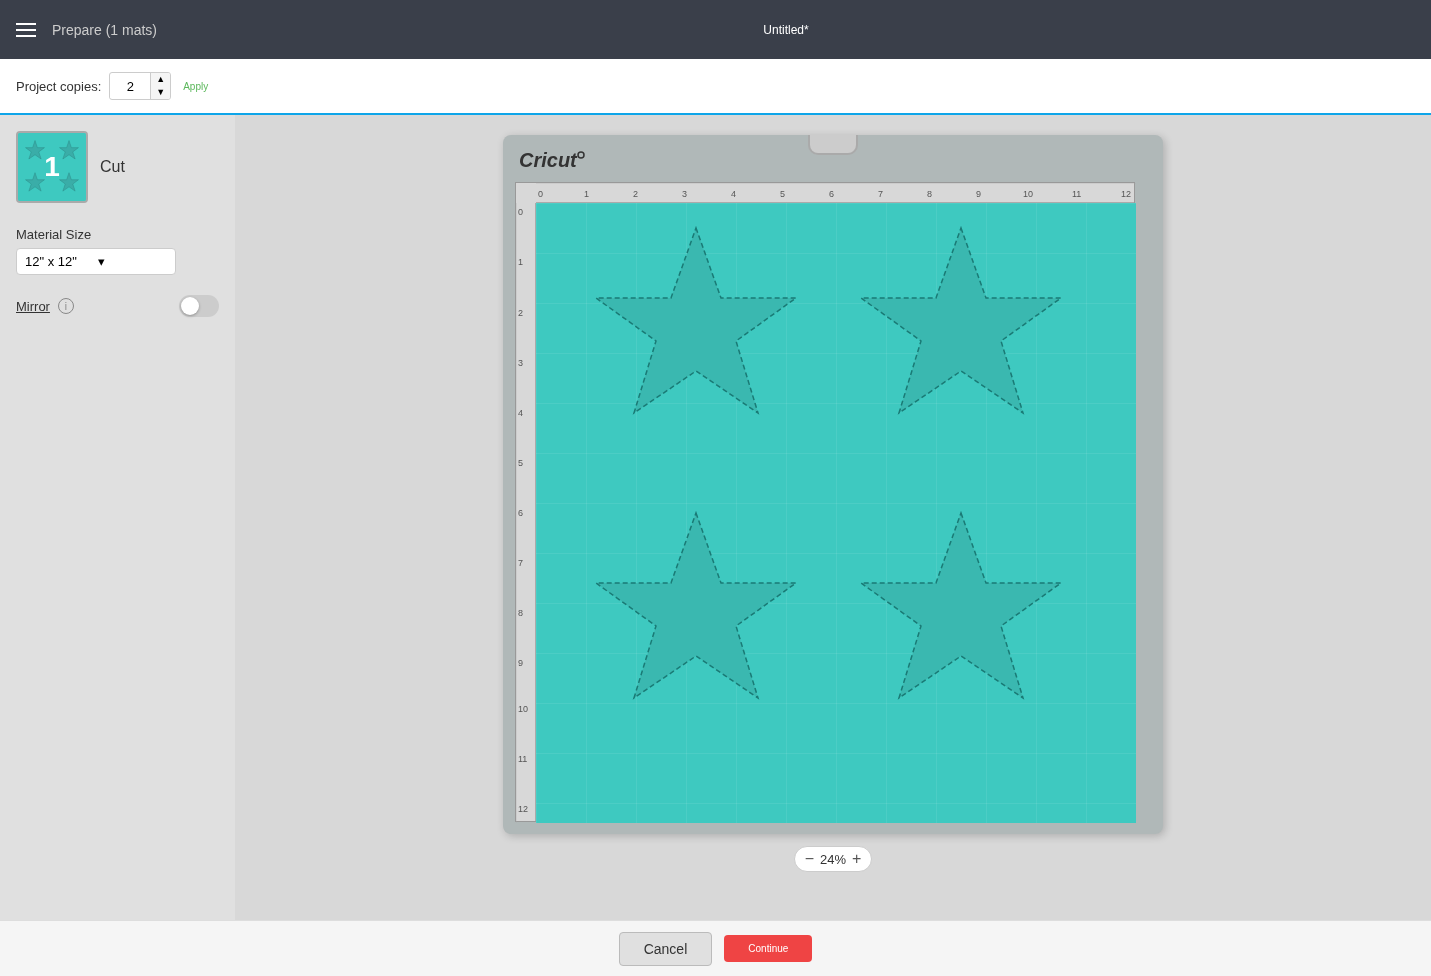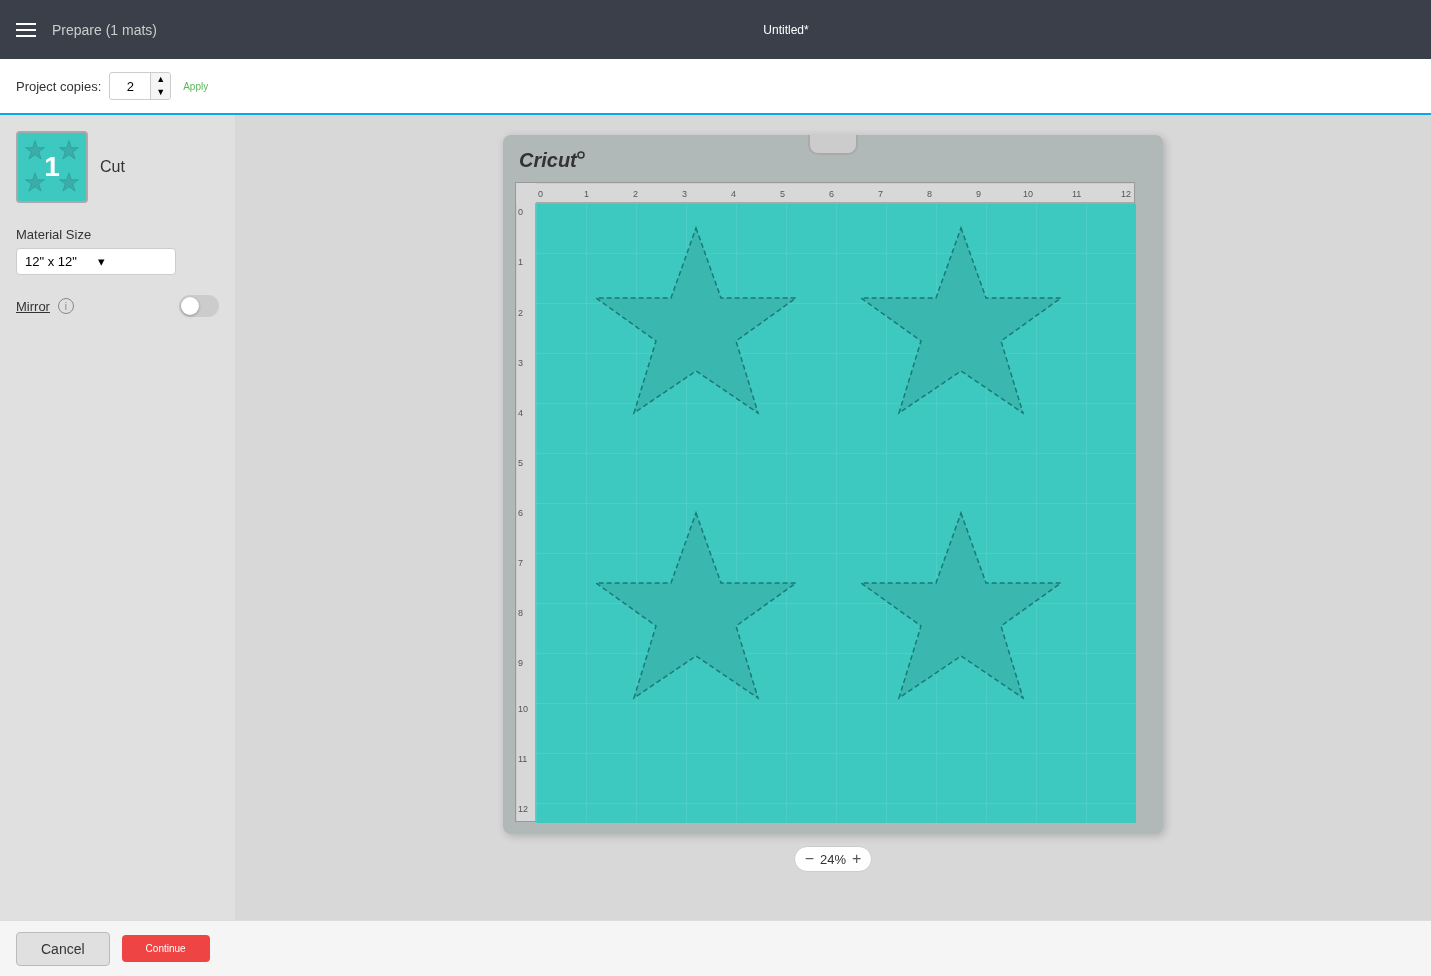--- a/index.html
+++ b/index.html
@@ -220,22 +220,22 @@
       background: none; border: none; cursor: pointer; font-size: 16px; color: #555; line-height: 1;
     }
     .zoom-label { font-size: 13px; color: #333; }
 
     
     .footer {
       background: #f5f5f5;
       height: 56px;
       display: flex;
       align-items: center;
-      justify-content: flex-start;
-      padding: 0 16px;
+      justify-content: center;
+      padding: 0 8px;
       gap: 12px;
       border-top: 1px solid #ddd;
       flex-shrink: 0;
     }
     .cancel-btn {
       background: #e0e0e0; border: 1px solid #bbb; border-radius: 4px;
       padding: 8px 24px; font-size: 14px; cursor: pointer; color: #333;
     }
     .continue-btn {
       background: #ef4444; border: none; border-radius: 4px;

